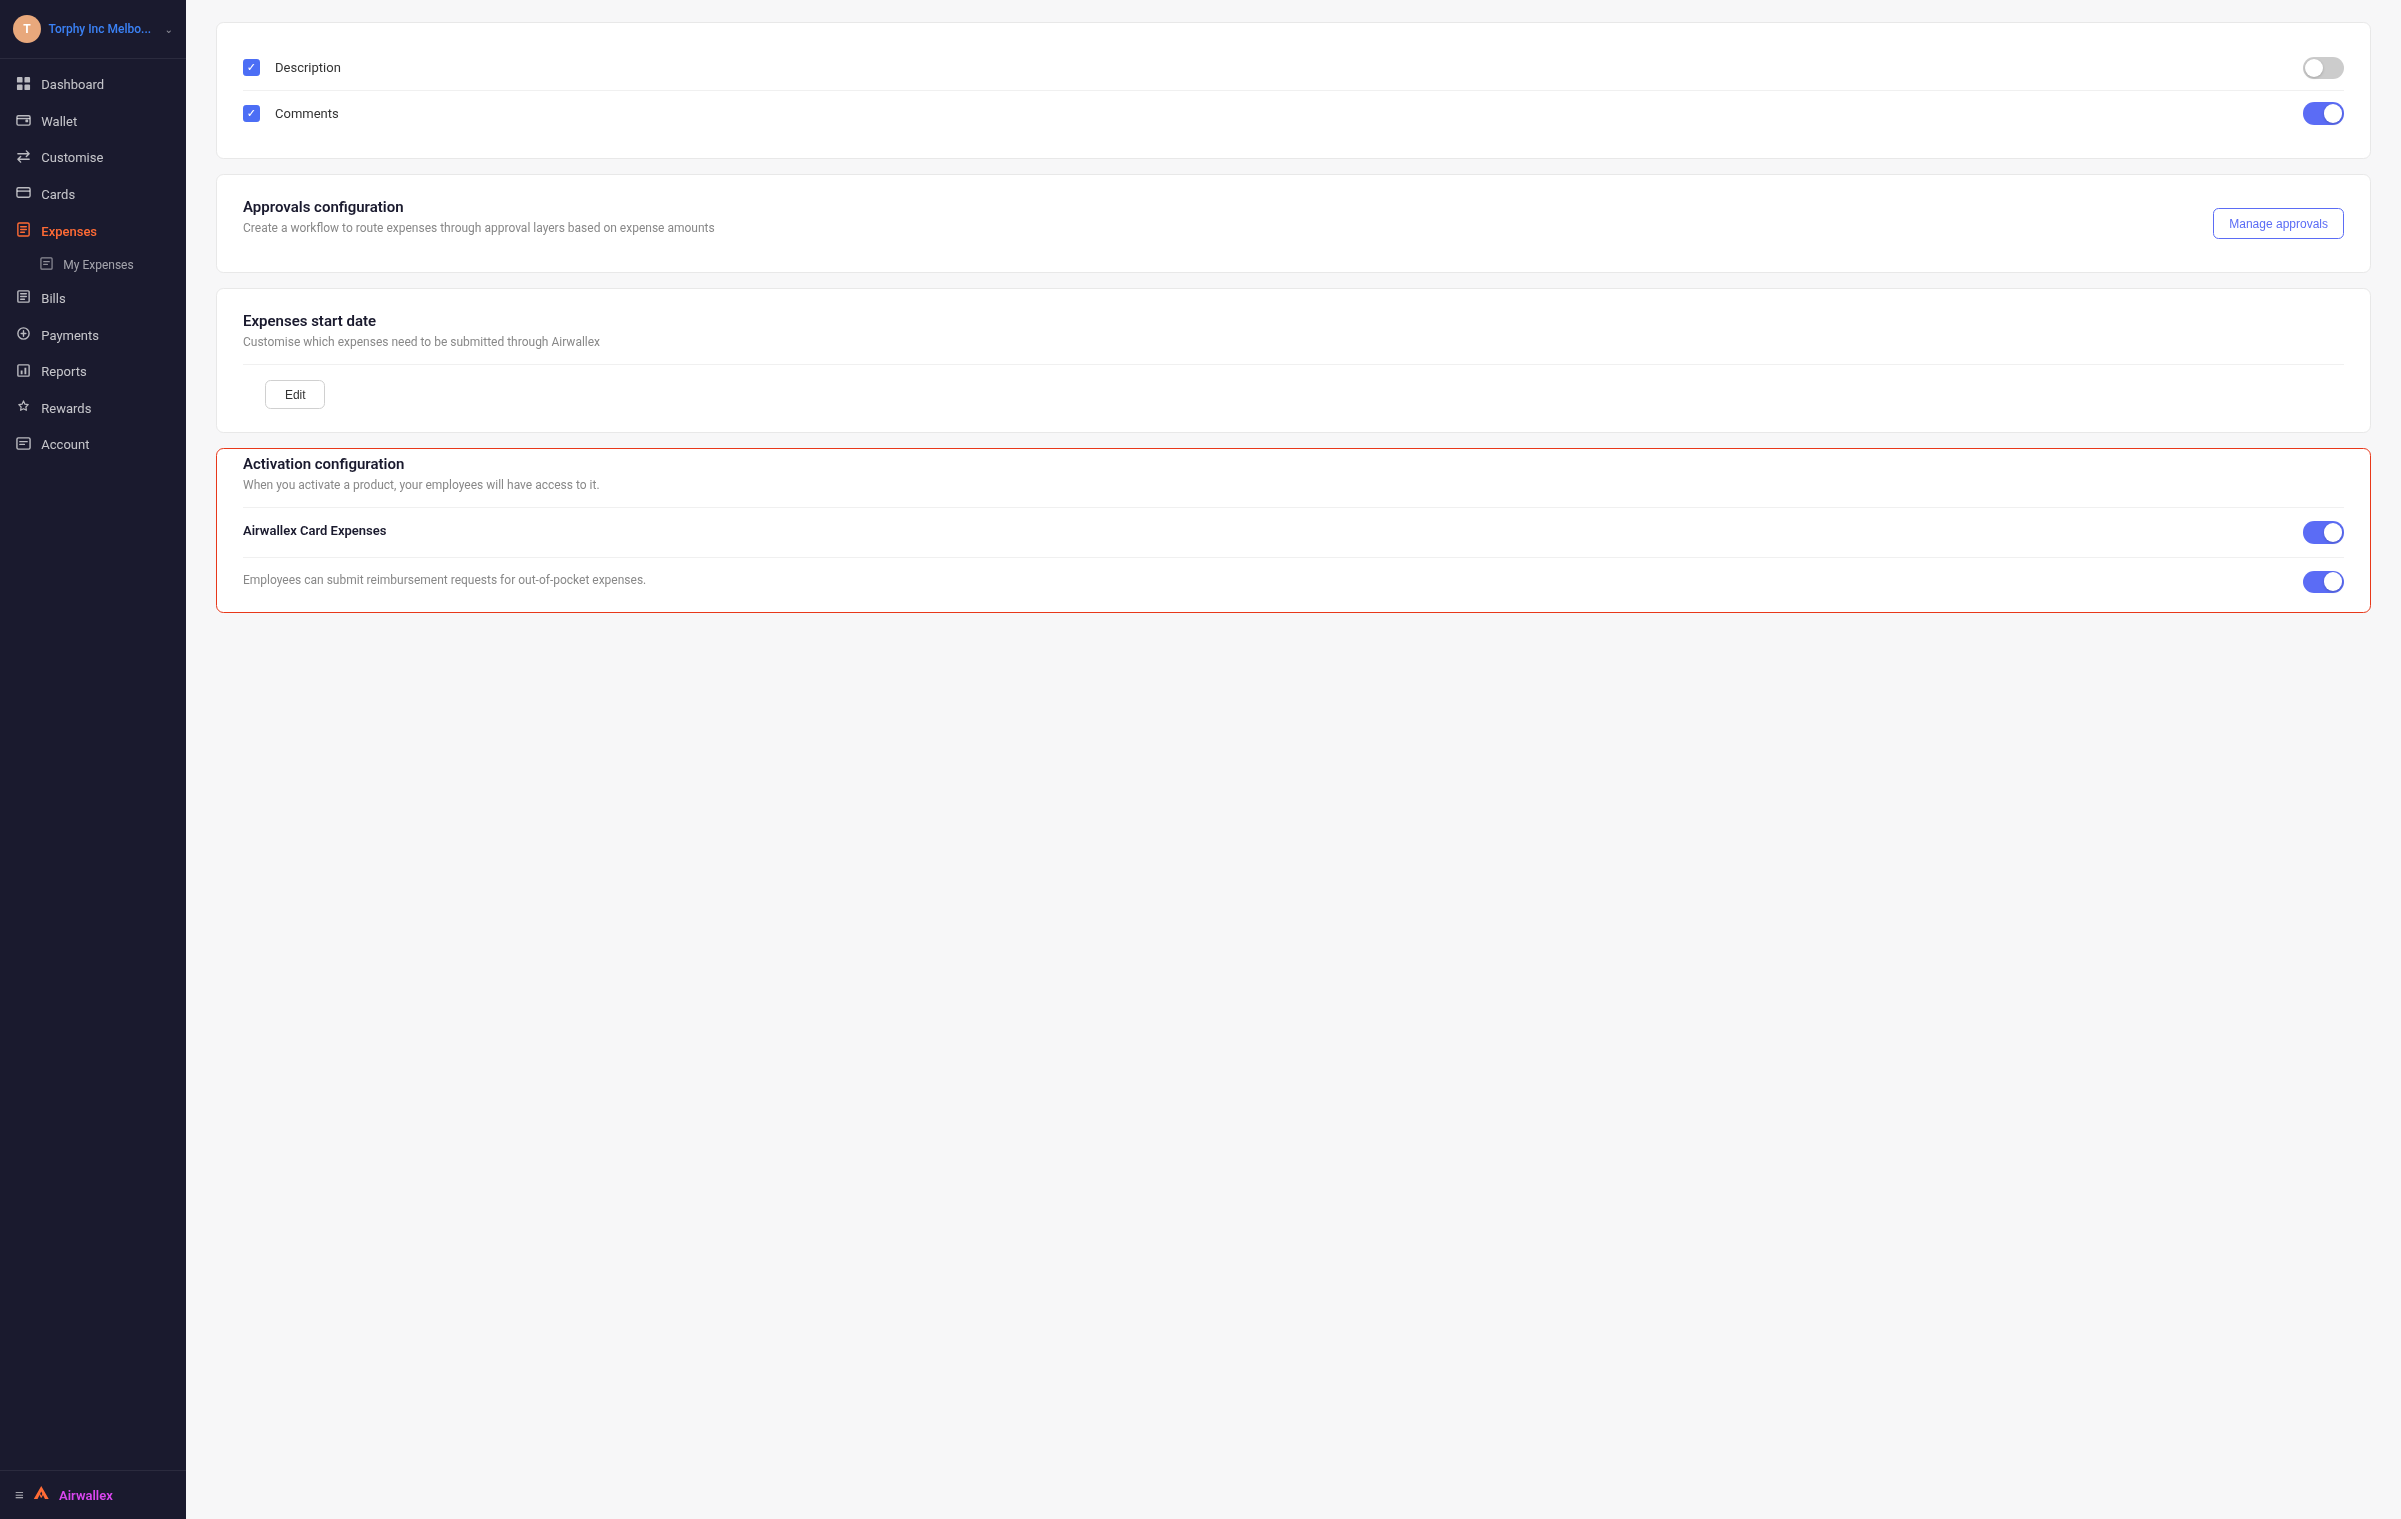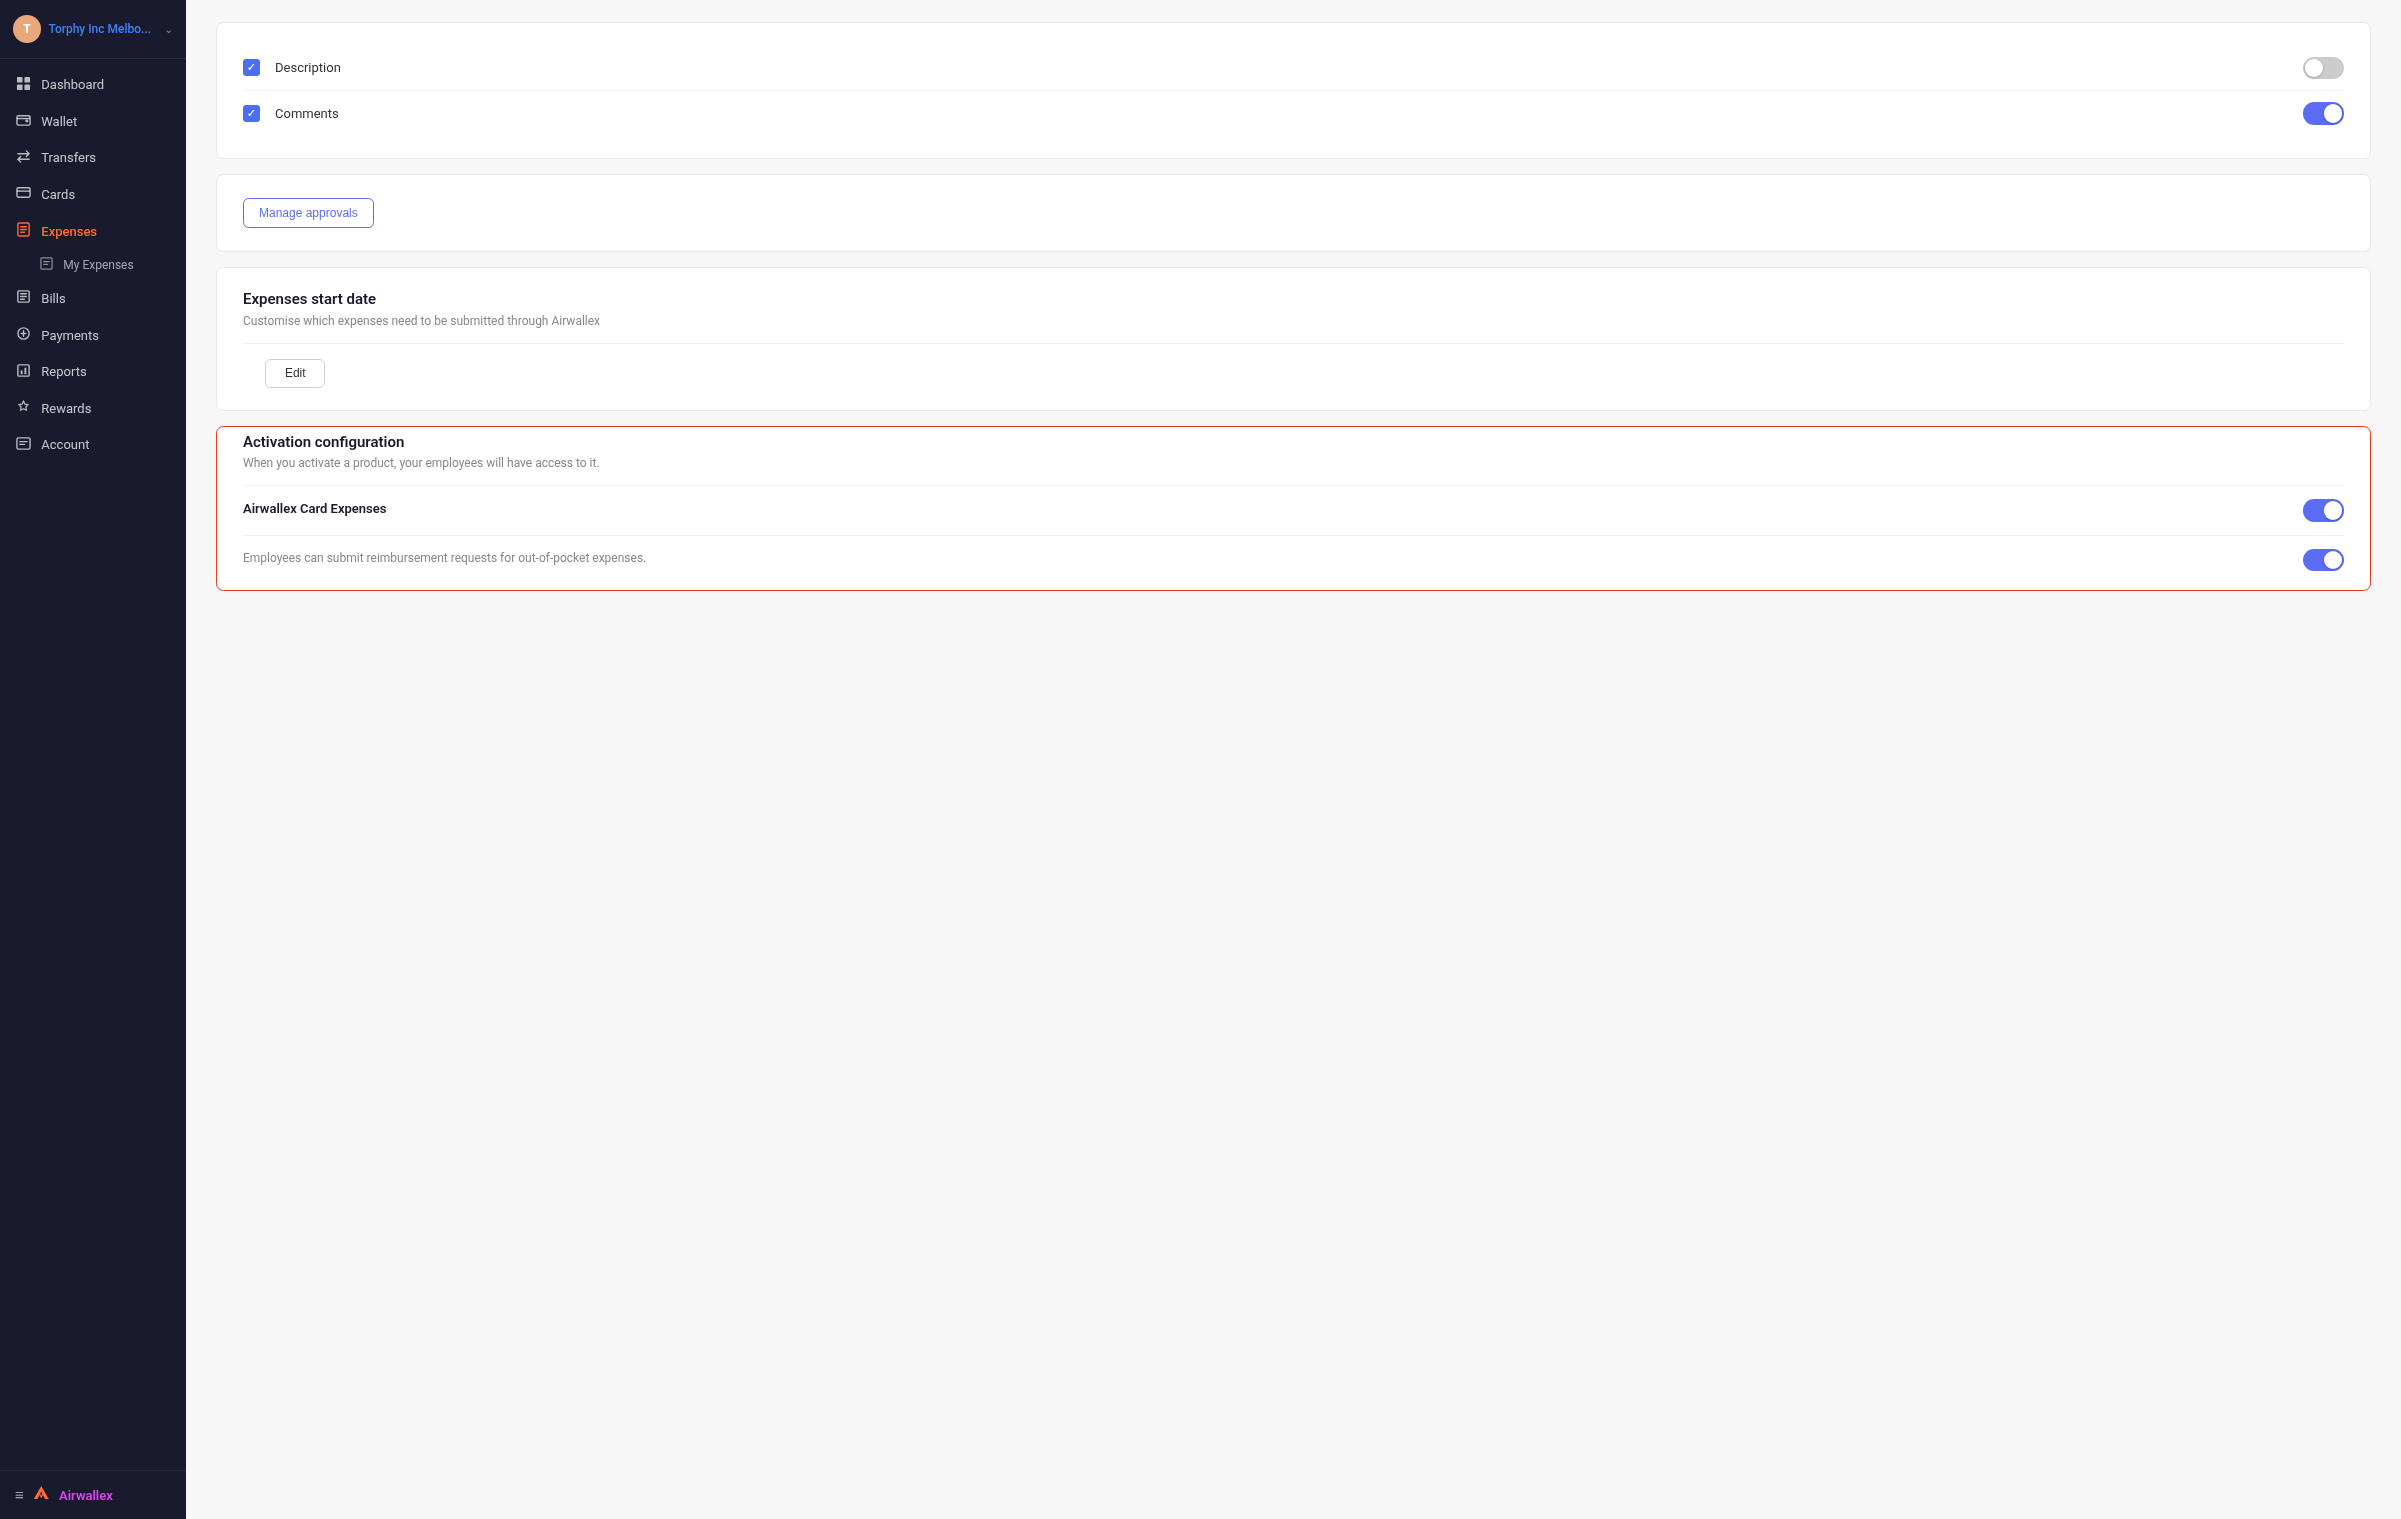--- a/index.html
+++ b/index.html
@@ -223,21 +223,21 @@
       </span>
       <span>Wallet</span>
     </div>
 
     <div class="nav-item">
       <span class="nav-icon">
         <svg width="15" height="15" viewBox="0 0 16 16" fill="none">
             <path d="M2 5h12M11 2l3 3-3 3M14 11H2M5 8l-3 3 3 3" stroke="rgba(255,255,255,0.7)" stroke-width="1.5" stroke-linecap="round" stroke-linejoin="round"></path>
           </svg>
       </span>
-      <span>Transfers</span>
+      <span>Customise</span>
     </div>
 
     <div class="nav-item">
       <span class="nav-icon">
         <svg width="15" height="15" viewBox="0 0 16 16" fill="none">
             <rect x="1" y="3" width="14" height="10" rx="1.5" stroke="rgba(255,255,255,0.7)" stroke-width="1.5"></rect>
             <path d="M1 6.5h14" stroke="rgba(255,255,255,0.7)" stroke-width="1.5"></path>
           </svg>
       </span>
       <span>Cards</span>
@@ -346,20 +346,24 @@
       </div>
       <span class="checkbox-label">Comments</span>
       <div class="toggle on">
         <div class="toggle-knob"></div>
       </div>
     </div>
   </div>
 
   <div class="content-section">
     <div class="section-row">
+      <div>
+        <div class="section-title">Approvals configuration</div>
+        <div class="section-desc">Create a workflow to route expenses through approval layers based on expense amounts</div>
+      </div>
       <button class="manage-btn">Manage approvals</button>
     </div>
   </div>
 
   <div class="content-section">
     <div class="section-title">Expenses start date</div>
     <div class="section-desc">Customise which expenses need to be submitted through Airwallex</div>
     <hr class="divider">
     <div class="start-date-section">
       <div class="section-row" style="align-items: flex-start; margin-top: 15px;">

